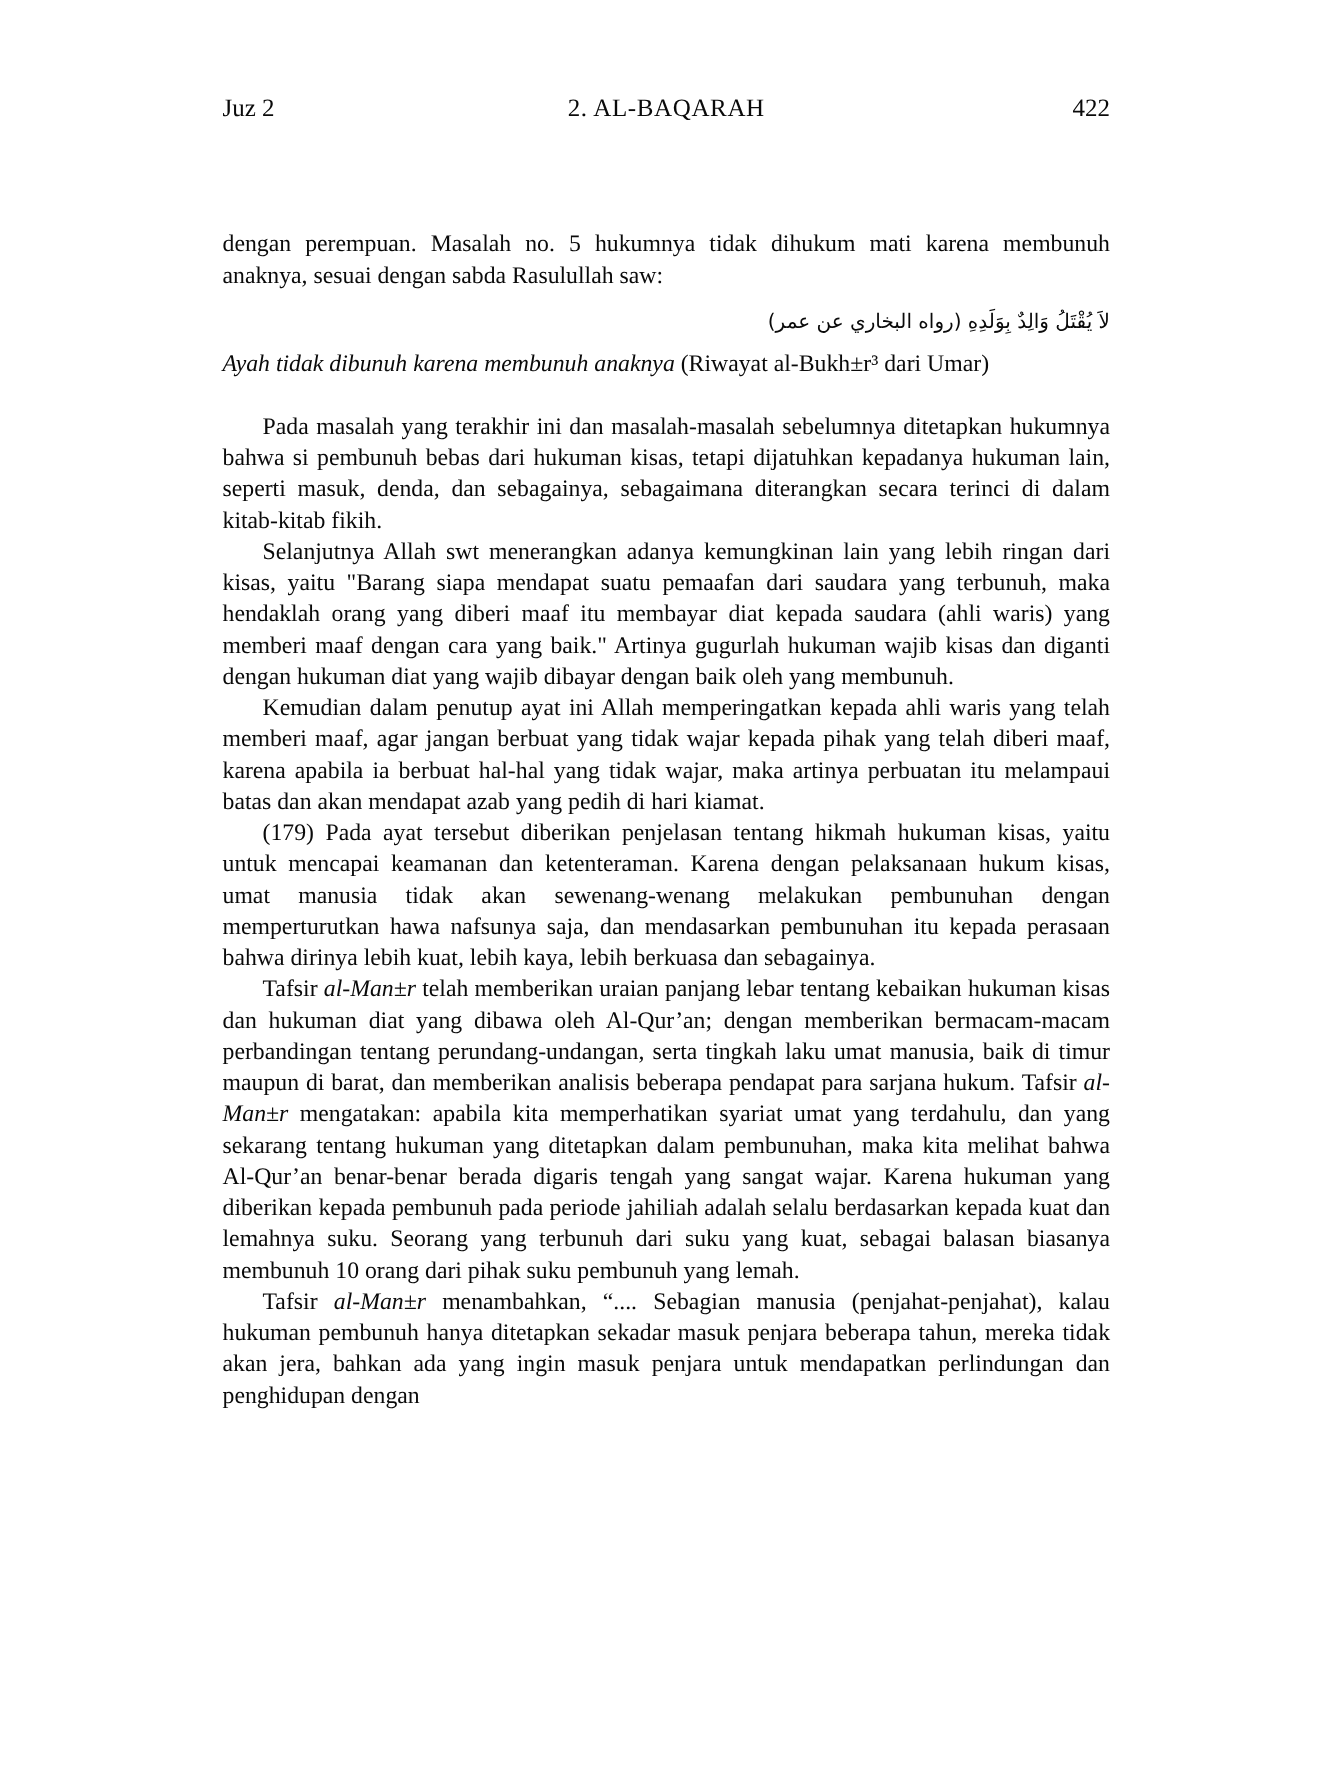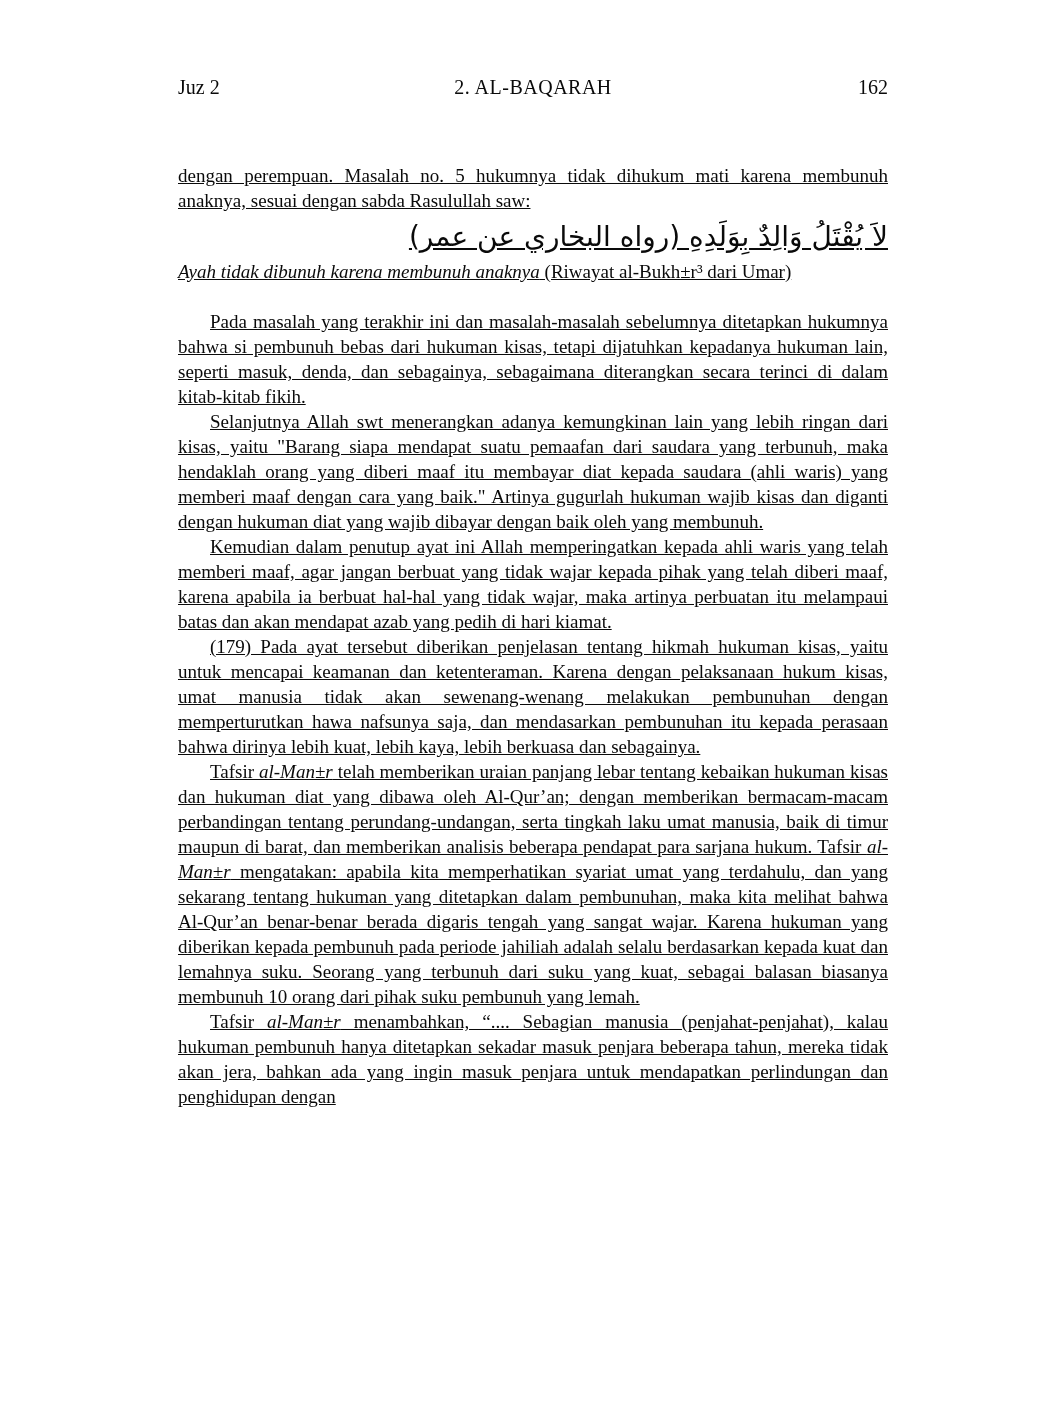--- a/index.html
+++ b/index.html
@@ -15,52 +15,51 @@
   .page {
     width: 1063px;
     height: 1417px;
     padding: 76px 175px 40px 178px;
   }
   .page-header {
     display: grid;
     grid-template-columns: 1fr auto 1fr;
     align-items: baseline;
     font-size: 20px;
-    margin-bottom: 64px;
+    margin-bottom: 84px;
   }
   .h-left  { text-align: left; }
   .h-center{ text-align: left; letter-spacing: 0.5px; }
   .h-right { text-align: right; }
   .page-content {
     font-size: 19px;
     line-height: 25px;
     text-align: justify;
-    text-decoration: underline;
   }
   p.para { margin: 0; }
   p.para.indent { text-indent: 32px; }
   .italic { font-style: italic; }
   .arabic {
     direction: rtl;
     text-align: right;
     font-family: "DejaVu Sans", sans-serif;
-    font-size: 28px;
+    font-size: 16px;
     line-height: 40px;
     margin: 4px 0 2px 0;
   }
   .spacer { height: 25px; }
 </style>
 </head>
 <body>
 
 <div class="page">
   <div class="page-header">
     <span class="h-left">Juz 2</span>
     <span class="h-center">2. AL-BAQARAH</span>
-    <span class="h-right">162</span>
+    <span class="h-right">422</span>
   </div>
   <div class="page-content" id="page-content">
       <p class="para"><span>dengan perempuan. Masalah no. 5 hukumnya tidak dihukum mati karena membunuh anaknya, sesuai dengan sabda Rasulullah saw:</span></p>
       <div class="arabic" dir="rtl">لاَ يُقْتَلُ وَالِدٌ بِوَلَدِهِ (رواه البخاري عن عمر)</div>
       <p class="para"><span class="italic">Ayah tidak dibunuh karena membunuh anaknya</span><span> (Riwayat al-Bukh±r³ dari Umar)</span></p>
       <div class="spacer"></div>
       <p class="para indent"><span>Pada masalah yang terakhir ini dan masalah-masalah sebelumnya ditetapkan hukumnya bahwa si pembunuh bebas dari hukuman kisas, tetapi dijatuhkan kepadanya hukuman lain, seperti masuk, denda, dan sebagainya, sebagaimana diterangkan secara terinci di dalam kitab-kitab fikih.</span></p>
       <p class="para indent"><span>Selanjutnya Allah swt menerangkan adanya kemungkinan lain yang lebih ringan dari kisas, yaitu "Barang siapa mendapat suatu pemaafan dari saudara yang terbunuh, maka hendaklah orang yang diberi maaf itu membayar diat kepada saudara (ahli waris) yang memberi maaf dengan cara yang baik." Artinya gugurlah hukuman wajib kisas dan diganti dengan hukuman diat yang wajib dibayar dengan baik oleh yang membunuh.</span></p>
       <p class="para indent"><span>Kemudian dalam penutup ayat ini Allah memperingatkan kepada ahli waris yang telah memberi maaf, agar jangan berbuat yang tidak wajar kepada pihak yang telah diberi maaf, karena apabila ia berbuat hal-hal yang tidak wajar, maka artinya perbuatan itu melampaui batas dan akan mendapat azab yang pedih di hari kiamat.</span></p>
       <p class="para indent"><span>(179) Pada ayat tersebut diberikan penjelasan tentang hikmah hukuman kisas, yaitu untuk mencapai keamanan dan ketenteraman. Karena dengan pelaksanaan hukum kisas, umat manusia tidak akan sewenang-wenang melakukan pembunuhan dengan memperturutkan hawa nafsunya saja, dan mendasarkan pembunuhan itu kepada perasaan bahwa dirinya lebih kuat, lebih kaya, lebih berkuasa dan sebagainya.</span></p>

